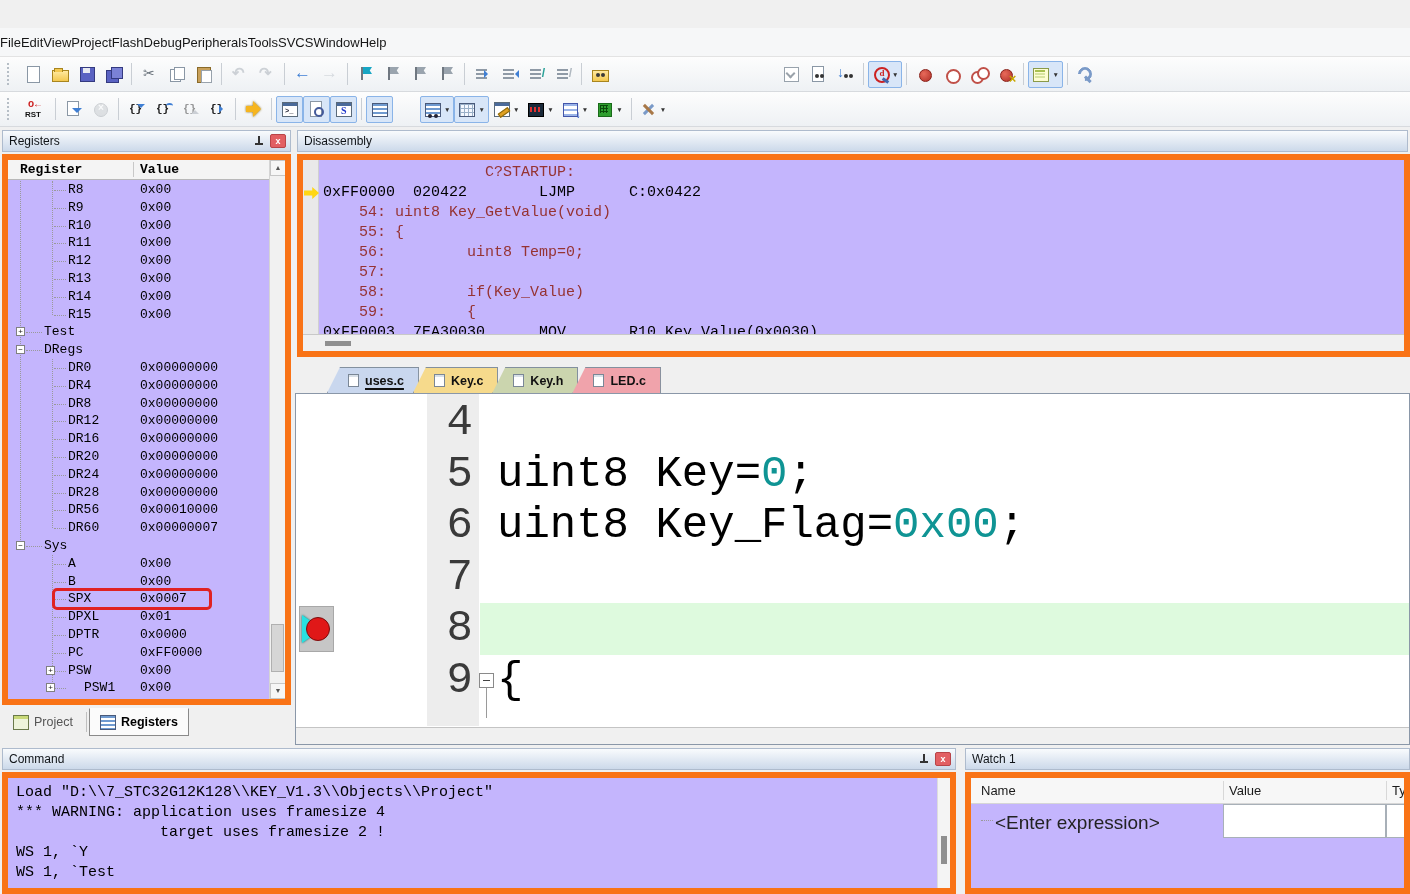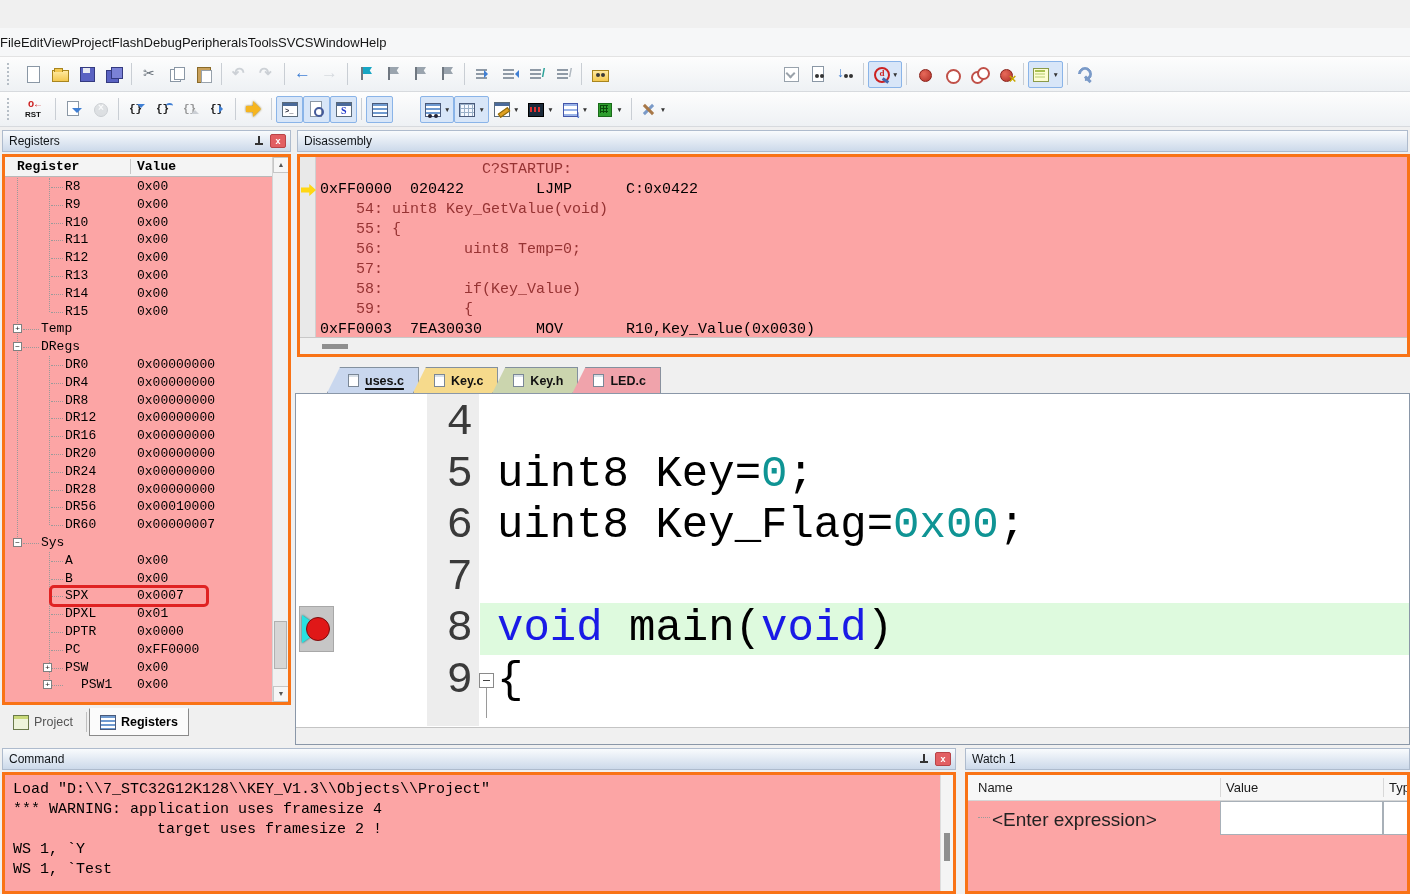--- a/index.html
+++ b/index.html
@@ -101,21 +101,21 @@
 .ic-tools-menu::before{content:"";position:absolute;left:2px;top:7px;width:13px;height:3px;background:#7a9ac8;transform:rotate(-45deg)}
 .ic-tools-menu::after{content:"";position:absolute;left:2px;top:7px;width:13px;height:3px;background:#a87848;transform:rotate(45deg)}
 
 
 .phead{position:absolute;height:22px;background:linear-gradient(#f9fbfd,#ccd9ea);border:1px solid #aebbcd;display:flex;align-items:center;padding:0 4px 0 6px;font-size:12px;color:#101418}
 .phead .sp{flex:1}
 .pinbtn{width:14px;height:14px;position:relative;margin-right:4px}
 .pinbtn::before{content:"";position:absolute;left:6px;top:2px;width:2px;height:7px;background:#333}
 .pinbtn::after{content:"";position:absolute;left:3px;top:9px;width:8px;height:2px;background:#333}
 .closebtn{width:16px;height:14px;background:#e25f63;border:1px solid #b84448;border-radius:2px;color:#fff;font:bold 9px/12px "Liberation Sans",sans-serif;text-align:center}
-.pbody{position:absolute;background:#fca5a5;border:3px solid #f97316}
+.pbody{position:absolute;background:#c4b5fd;border:6px solid #f97316}
 
 
 #regpanel{left:0;top:127px;width:293px;height:618px}
 #reghead{left:2px;top:3px;width:289px}
 #regbody{left:2px;top:27px;width:289px;height:551px;overflow:hidden}
 #regcolhdr{position:absolute;left:0;top:0;width:271px;height:20px;background:#f4f4f4;border-bottom:1px solid #b8b8b8;font:bold 13px/20px "Liberation Mono","DejaVu Sans Mono",monospace;color:#000}
 #regcolhdr .c1{position:absolute;left:12px}#regcolhdr .c2{position:absolute;left:132px}
 #regcolhdr .cd{position:absolute;left:125px;top:2px;bottom:2px;width:1px;background:#c8c8c8}
 #reglist{position:absolute;left:0;top:21px;width:271px;bottom:0;font:13px/17.8px "Liberation Mono","DejaVu Sans Mono",monospace;color:#000}
 .regrow{position:absolute;left:0;width:100%;height:17.8px;white-space:pre}
@@ -411,21 +411,21 @@
           <div class="leafline" style="top: 178px; height: 169.2px;"></div>
           <div class="leafline" style="top: 373.8px; height: 133.6px;"></div>
           <div class="regrow" style="top: 0px;"><span class="stub" style="left: 46px; width: 12px;"></span><span class="nm" style="left: 60px;">R8</span><span class="vl">0x00</span></div>
           <div class="regrow" style="top: 17.8px;"><span class="stub" style="left: 46px; width: 12px;"></span><span class="nm" style="left: 60px;">R9</span><span class="vl">0x00</span></div>
           <div class="regrow" style="top: 35.6px;"><span class="stub" style="left: 46px; width: 12px;"></span><span class="nm" style="left: 60px;">R10</span><span class="vl">0x00</span></div>
           <div class="regrow" style="top: 53.4px;"><span class="stub" style="left: 46px; width: 12px;"></span><span class="nm" style="left: 60px;">R11</span><span class="vl">0x00</span></div>
           <div class="regrow" style="top: 71.2px;"><span class="stub" style="left: 46px; width: 12px;"></span><span class="nm" style="left: 60px;">R12</span><span class="vl">0x00</span></div>
           <div class="regrow" style="top: 89px;"><span class="stub" style="left: 46px; width: 12px;"></span><span class="nm" style="left: 60px;">R13</span><span class="vl">0x00</span></div>
           <div class="regrow" style="top: 106.8px;"><span class="stub" style="left: 46px; width: 12px;"></span><span class="nm" style="left: 60px;">R14</span><span class="vl">0x00</span></div>
           <div class="regrow" style="top: 124.6px;"><span class="stub" style="left: 46px; width: 12px;"></span><span class="nm" style="left: 60px;">R15</span><span class="vl">0x00</span></div>
-          <div class="regrow" style="top: 142.4px;"><span class="stub" style="left: 18px; width: 16px;"></span><span class="exp" style="left: 8px;">+</span><span class="nm" style="left: 36px;">Temp</span><span class="vl"></span></div>
+          <div class="regrow" style="top: 142.4px;"><span class="stub" style="left: 18px; width: 16px;"></span><span class="exp" style="left: 8px;">+</span><span class="nm" style="left: 36px;">Test</span><span class="vl"></span></div>
           <div class="regrow" style="top: 160.2px;"><span class="stub" style="left: 18px; width: 16px;"></span><span class="exp" style="left: 8px;">−</span><span class="nm" style="left: 36px;">DRegs</span><span class="vl"></span></div>
           <div class="regrow" style="top: 178px;"><span class="stub" style="left: 46px; width: 12px;"></span><span class="nm" style="left: 60px;">DR0</span><span class="vl">0x00000000</span></div>
           <div class="regrow" style="top: 195.8px;"><span class="stub" style="left: 46px; width: 12px;"></span><span class="nm" style="left: 60px;">DR4</span><span class="vl">0x00000000</span></div>
           <div class="regrow" style="top: 213.6px;"><span class="stub" style="left: 46px; width: 12px;"></span><span class="nm" style="left: 60px;">DR8</span><span class="vl">0x00000000</span></div>
           <div class="regrow" style="top: 231.4px; font-family: Liberation Mono, monospace;"><span class="stub" style="left: 46px; width: 12px;"></span><span class="nm" style="left: 60px;">DR12</span><span class="vl">0x00000000</span></div>
           <div class="regrow" style="top: 249.2px;"><span class="stub" style="left: 46px; width: 12px;"></span><span class="nm" style="left: 60px;">DR16</span><span class="vl">0x00000000</span></div>
           <div class="regrow" style="top: 267px;"><span class="stub" style="left: 46px; width: 12px;"></span><span class="nm" style="left: 60px;">DR20</span><span class="vl">0x00000000</span></div>
           <div class="regrow" style="top: 284.8px;"><span class="stub" style="left: 46px; width: 12px;"></span><span class="nm" style="left: 60px;">DR24</span><span class="vl">0x00000000</span></div>
           <div class="regrow" style="top: 302.6px;"><span class="stub" style="left: 46px; width: 12px;"></span><span class="nm" style="left: 60px;">DR28</span><span class="vl">0x00000000</span></div>
           <div class="regrow" style="top: 320.4px;"><span class="stub" style="left: 46px; width: 12px;"></span><span class="nm" style="left: 60px;">DR56</span><span class="vl">0x00010000</span></div>
@@ -494,21 +494,21 @@
     </div>
 
   <div id="editor" class="abs">
     <div id="numstrip"></div>
     <div id="edlines">
         <div class="edline" style="top: 3px;"><span class="lnum">4</span><span class="code"></span></div>
         <div class="edline" style="top: 54.5px;"><span class="lnum">5</span><span class="code"><span style="color: rgb(0, 0, 0);">uint8 Key=</span><span style="color: rgb(15, 148, 148);">0</span><span style="color: rgb(0, 0, 0);">;</span></span></div>
         <div class="edline" style="top: 106px;"><span class="lnum">6</span><span class="code"><span style="color: rgb(0, 0, 0);">uint8 Key_Flag=</span><span style="color: rgb(15, 148, 148);">0x00</span><span style="color: rgb(0, 0, 0);">;</span></span></div>
         <div class="edline" style="top: 157.5px;"><span class="lnum">7</span><span class="code"></span></div>
         <div class="curlinebg" style="top: 209px; background: rgb(222, 250, 222);"></div>
-        <div class="edline" style="top: 209px;"><span class="lnum">8</span><span class="code"><span style="color: rgb(26, 26, 230);">void</span><span style="color: rgb(0, 0, 0);"> main(</span><span style="color: rgb(26, 26, 230);">void</span><span style="color: rgb(0, 0, 0);">)</span></span></div>
+        <div class="edline" style="top: 209px;"><span class="lnum">8</span></div>
         <div class="edline" style="top: 260.5px;"><span class="lnum">9</span><span class="code"><span style="color: rgb(0, 0, 0);">{</span></span></div>
       </div>
     <div id="edhscroll"></div>
   <div id="marker" style="top: 212px;">
         <div class="mtri"></div>
         <div class="mcirc"></div>
       </div>
       <div id="foldbox" style="top: 278.5px;"></div>
       <div id="foldline" style="top: 293.5px; height: 30px;"></div>
     </div>

